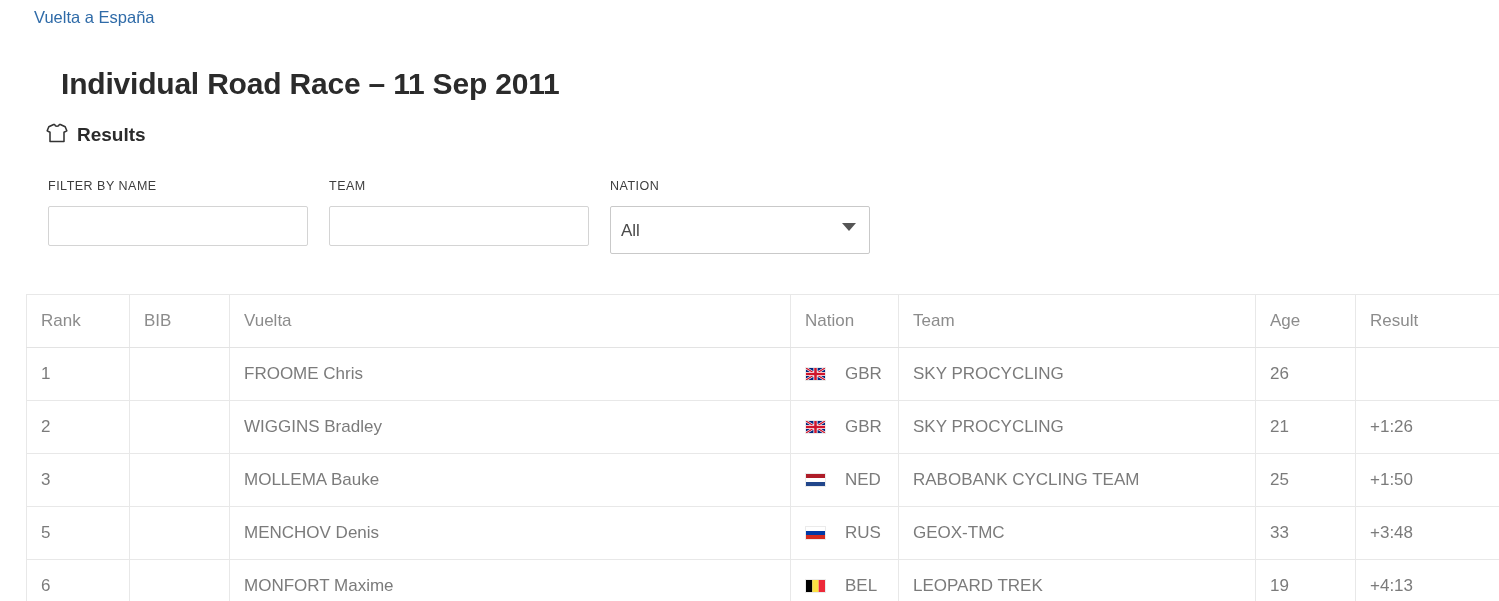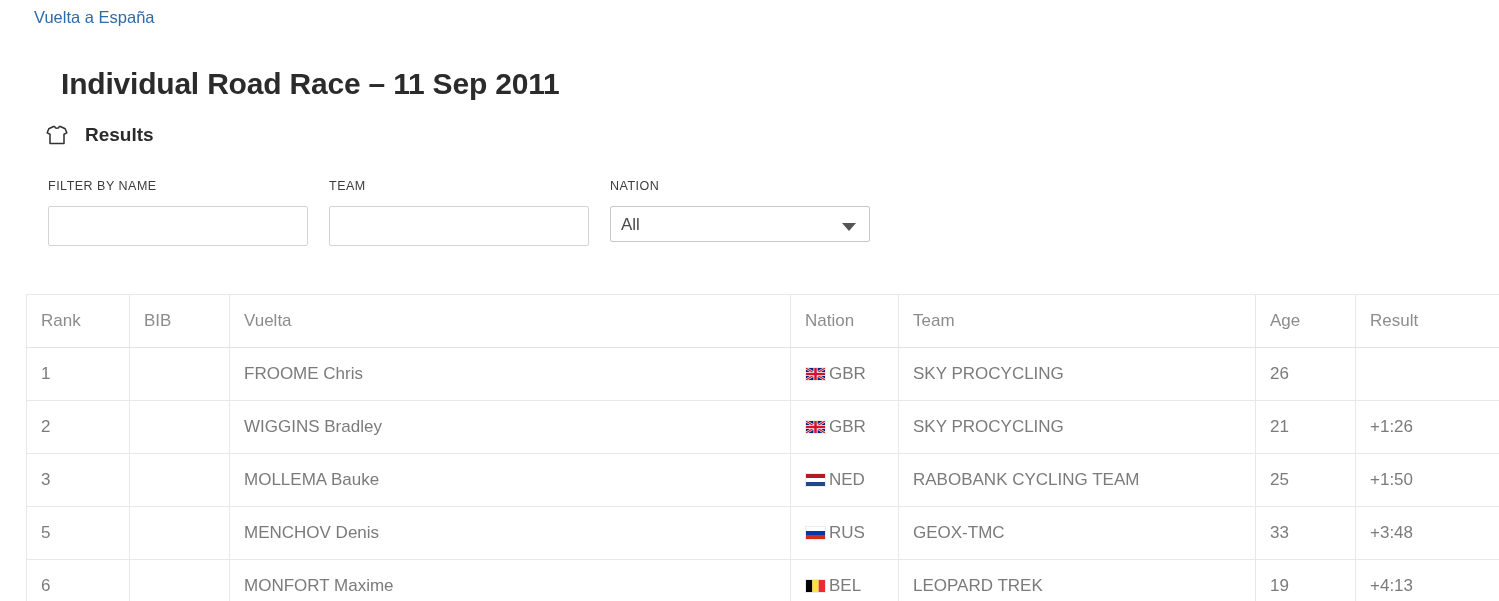--- a/index.html
+++ b/index.html
@@ -50,22 +50,22 @@
     color: #2b2b2b;
     white-space: nowrap;
   }
 
   
   .results-heading {
     position: absolute;
     left: 46px;
     top: 123px;
     display: flex;
-    align-items: center;
-    gap: 17px;
+    align-items: flex-start;
+    gap: 9px;
   }
   .jersey-icon {
     display: block;
     width: 22px;
     height: 20px;
     flex: 0 0 auto;
   }
   .results-heading-label {
     font-size: 19px;
     line-height: 24px;
@@ -114,21 +114,21 @@
     outline: none;
   }
   .select-wrap {
     position: relative;
     width: 260px;
     height: 40px;
   }
   .filter-select {
     display: block;
     width: 260px;
-    height: 36px;
+    height: 48px;
     padding: 4px 28px 4px 10px;
     font-family: "Liberation Sans", sans-serif;
     font-size: 17px;
     color: #4a4a4a;
     background: #ffffff;
     border: 1px solid #c9c9c9;
     border-radius: 2px;
     outline: none;
     -webkit-appearance: none;
     -moz-appearance: none;
@@ -191,21 +191,21 @@
   col.c-age    { width: 100px; }
   col.c-result { width: 191px; }
 
   td.rank, th.rank { text-align: right; padding-right: 18px; }
   th.rank { text-align: left; padding-left: 14px; }
   td.bib { text-align: right; }
 
   .nation-cell {
     display: flex;
     align-items: center;
-    gap: 3px;
+    gap: 19px;
   }
   .flag {
     flex: 0 0 auto;
     display: block;
     width: 21px;
     height: 14px;
     border: 1px solid rgba(0,0,0,0.08);
   }
   .nation-code { color: #7b7b7b; }
 </style>

